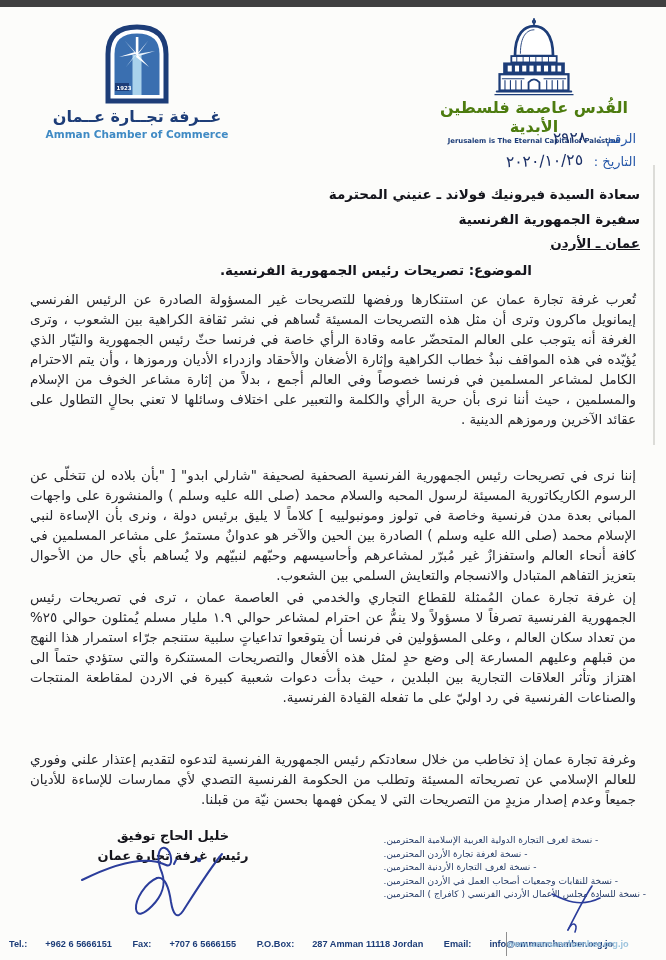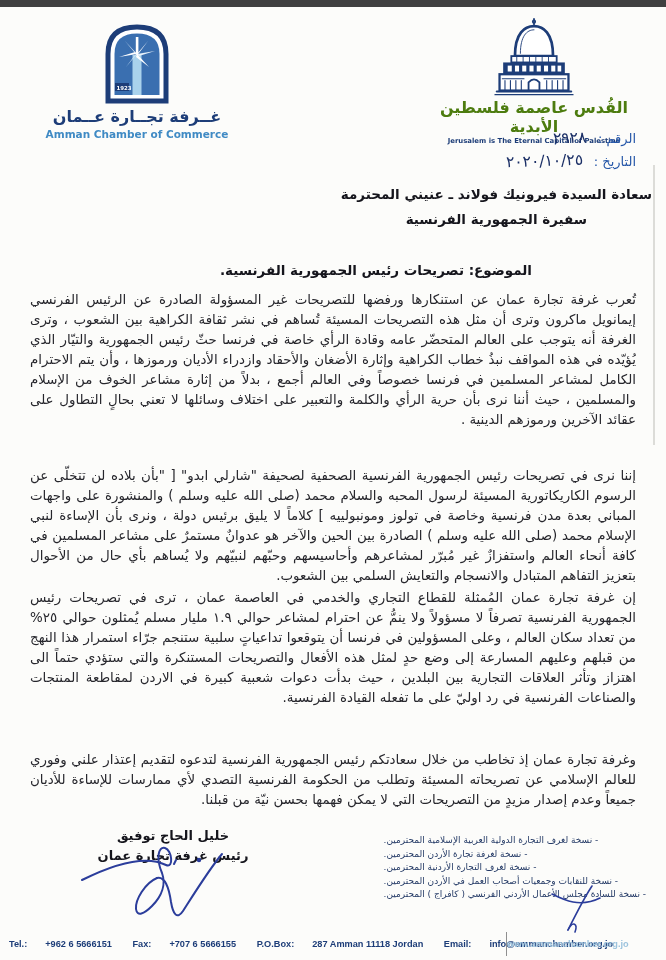--- a/index.html
+++ b/index.html
@@ -20,21 +20,21 @@
   .slogan-ar{font-size:16px;font-weight:bold;color:#4d7c0f;margin-top:2px;direction:rtl;}
   .slogan-en{font-size:6.9px;font-weight:bold;color:#1d3d78;margin-top:1px;}
 
   
   .ref-block{position:absolute;top:127px;right:30px;direction:rtl;text-align:right;}
   .ref-row{font-size:13px;color:#2456a8;line-height:22px;white-space:nowrap;}
   .hand{display:inline-block;color:#1b2f66;font-size:15.5px;transform:rotate(-2deg);
         margin-right:7px;font-weight:500;letter-spacing:1px;}
 
   
-  .recipient{position:absolute;top:182px;right:14px;direction:rtl;text-align:center;
+  .recipient{position:absolute;top:182px;right:26px;direction:rtl;text-align:right;
              font-weight:bold;font-size:13.5px;color:#15151c;line-height:24.5px;}
   .recipient .u{text-decoration:underline;}
   .subject{position:absolute;top:262px;right:134px;direction:rtl;font-weight:bold;
            font-size:13.5px;color:#15151c;}
 
   
   .para{position:absolute;right:30px;width:606px;margin:0;direction:rtl;
         text-align:justify;font-size:13.4px;line-height:20px;color:#26262c;}
   #p1{top:290px;} #p2{top:466px;} #p3{top:588px;} #p4{top:750px;}
 
@@ -125,20 +125,21 @@
     </div>
     <div class="ref-row">
       <span>التاريخ :</span>
       <span class="hand">٢٠٢٠/١٠/٢٥</span>
     </div>
   </div>
 
   <div class="recipient">
     <div>سعادة السيدة فيرونيك فولاند ـ عنيني المحترمة</div>
     <div>سفيرة الجمهورية الفرنسية</div>
+    <div class="u">عمان ـ الأردن</div>
   </div>
 
   <div class="subject">الموضوع: تصريحات رئيس الجمهورية الفرنسية.</div>
 
   <p class="para" id="p1">تُعرب غرفة تجارة عمان عن استنكارها ورفضها للتصريحات غير المسؤولة الصادرة عن الرئيس الفرنسي إيمانويل ماكرون وترى أن مثل هذه التصريحات المسيئة تُساهم في نشر ثقافة الكراهية بين الشعوب ، وترى الغرفة أنه يتوجب على العالم المتحضّر عامه وقادة الرأي خاصة في فرنسا حثّ رئيس الجمهورية والتيّار الذي يُؤيّده في هذه المواقف نبذُ خطاب الكراهية وإثارة الأضغان والأحقاد وازدراء الأديان ورموزها ، وأن يتم الاحترام الكامل لمشاعر المسلمين في فرنسا خصوصاً وفي العالم أجمع ، بدلاً من إثارة مشاعر الخوف من الإسلام والمسلمين ، حيث أننا نرى بأن حرية الرأي والكلمة والتعبير على اختلاف وسائلها لا تعني بحالٍ التطاول على عقائد الآخرين ورموزهم الدينية .</p>
   <p class="para" id="p2">إننا نرى في تصريحات رئيس الجمهورية الفرنسية الصحفية لصحيفة "شارلي ابدو" [ "بأن بلاده لن تتخلّى عن الرسوم الكاريكاتورية المسيئة لرسول المحبه والسلام محمد (صلى الله عليه وسلم ) والمنشورة على واجهات المباني بعدة مدن فرنسية وخاصة في تولوز ومونبولييه ] كلاماً لا يليق برئيس دولة ، ونرى بأن الإساءة لنبي الإسلام محمد (صلى الله عليه وسلم ) الصادرة بين الحين والآخر هو عدوانٌ مستمرٌ على مشاعر المسلمين في كافة أنحاء العالم واستفزازٌ غير مُبرّر لمشاعرهم وأحاسيسهم وحبّهم لنبيّهم ولا يُساهم بأي حال من الأحوال بتعزيز التفاهم المتبادل والانسجام والتعايش السلمي بين الشعوب.</p>
   <p class="para" id="p3">إن غرفة تجارة عمان المُمثلة للقطاع التجاري والخدمي في العاصمة عمان ، ترى في تصريحات رئيس الجمهورية الفرنسية تصرفاً لا مسؤولاً ولا ينمُّ عن احترام لمشاعر حوالي ١.٩ مليار مسلم يُمثلون حوالي ٢٥% من تعداد سكان العالم ، وعلى المسؤولين في فرنسا أن يتوقعوا تداعياتٍ سلبية ستنجم جرّاء استمرار هذا النهج من قبلهم وعليهم المسارعة إلى وضع حدٍ لمثل هذه الأفعال والتصريحات المستنكرة والتي ستؤدي حتماً الى اهتزاز وتأثر العلاقات التجارية بين البلدين ، حيث بدأت دعوات شعبية كبيرة في الاردن لمقاطعة المنتجات والصناعات الفرنسية في رد اوليّ على ما تفعله القيادة الفرنسية.</p>
   <p class="para" id="p4">وغرفة تجارة عمان إذ تخاطب من خلال سعادتكم رئيس الجمهورية الفرنسية لتدعوه لتقديم إعتذار علني وفوري للعالم الإسلامي عن تصريحاته المسيئة وتطلب من الحكومة الفرنسية التصدي لأي ممارسات للإساءة للأديان جميعاً وعدم إصدار مزيدٍ من التصريحات التي لا يمكن فهمها بحسن نيّة من قبلنا.</p>
 
   <div class="sig">

